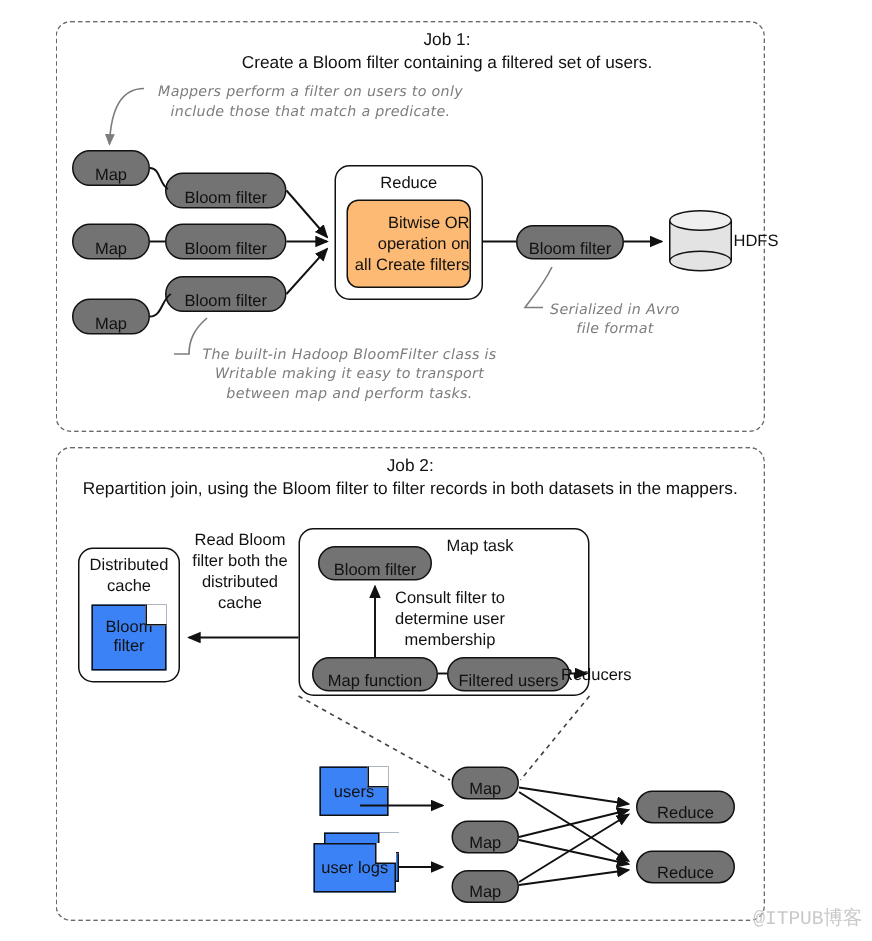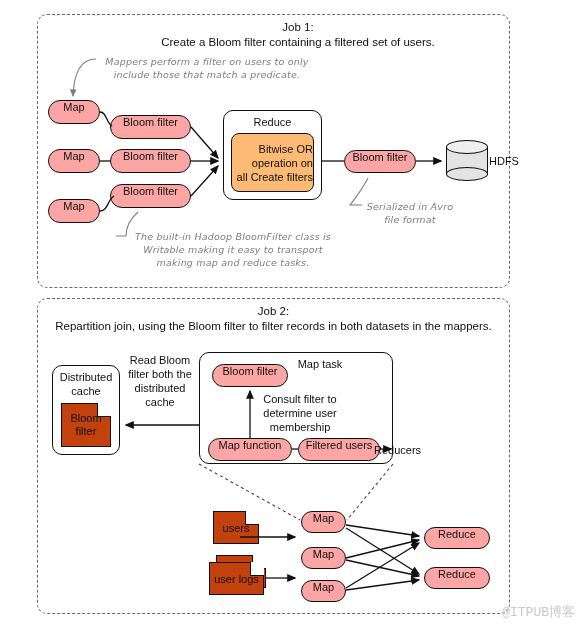--- a/index.html
+++ b/index.html
@@ -23,22 +23,22 @@
     text-align:center; font-size:11.5px; line-height:15px;
     color:#111;
   }
   .panel-title .l1{display:block;}
   .panel-title .l2{display:block;}
 
   
   .pill{
     position:absolute; box-sizing:border-box;
     border:1.4px solid #111; border-radius:999px;
-    background:#fca5a5;
-    display:flex; align-items:flex-start; justify-content:center;
+    background:#737373;
+    display:flex; align-items:flex-end; justify-content:center;
     font-size:11px; color:#111; white-space:nowrap;
   }
   .rrect{
     position:absolute; box-sizing:border-box;
     border:1.4px solid #111; border-radius:10px;
     background:#fff;
   }
   .rrect-label{
     position:absolute; left:0; width:100%; text-align:center;
     font-size:11px; color:#111;
@@ -70,21 +70,21 @@
     position:absolute; box-sizing:border-box;
     background:#e3e3e3; border:1.4px solid #111;
     display:flex; align-items:center; justify-content:center;
     font-size:11px; color:#111;
   }
   .doc .fold{
     position:absolute; right:-1px; top:-1px;
     width:13px; height:13px; background:#fff;
     border-left:1.4px solid #111; border-bottom:1.4px solid #111;
   }
-  .doc.shaded{background:#c2410c;}
+  .doc.shaded{background:#3b82f6;}
 
   
   .cyl{ position:absolute; }
   .cyl .body{
     position:absolute; left:0; right:0; top:7px; bottom:7px;
     background:#e3e3e3; border-left:1.4px solid #111; border-right:1.4px solid #111;
   }
   .cyl .top{
     position:absolute; left:0; top:0; width:100%; height:14px;
     background:#efefef; border:1.4px solid #111; border-radius:50%;
@@ -166,21 +166,21 @@
 </div>
 
 <div class="note c" style="left:355px;top:200px;width:110px;">
   <div>Serialized in Avro</div>
   <div>file format</div>
 </div>
 
 <div class="note c" style="left:118px;top:230px;width:230px;">
   <div>The built-in Hadoop BloomFilter class is</div>
   <div>Writable making it easy to transport</div>
-  <div>making map and reduce tasks.</div>
+  <div>between map and perform tasks.</div>
 </div>
 
 <div class="panel" id="panel-job2"></div>
 
 <div class="panel-title" style="left:37px;top:304px;width:473px;">
   <span class="l1">Job 2:</span>
   <span class="l2">Repartition join, using the Bloom filter to filter records in both datasets in the mappers.</span>
 </div>
 
 <div class="rrect" style="left:52px;top:365px;width:68px;height:90px;"></div>

